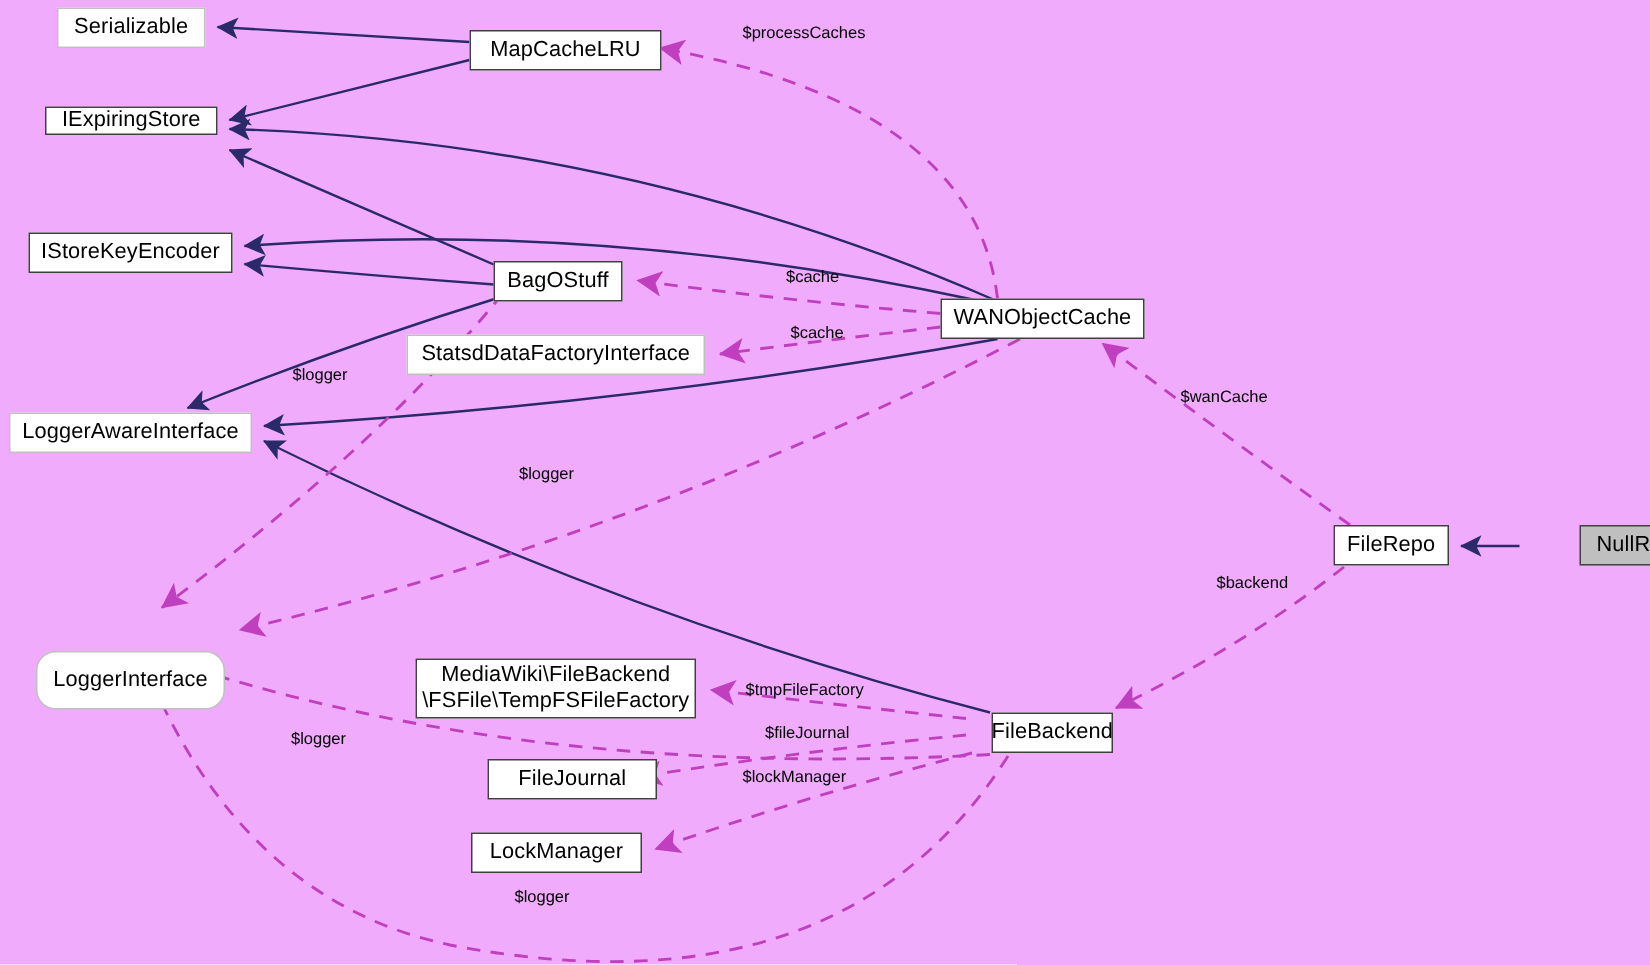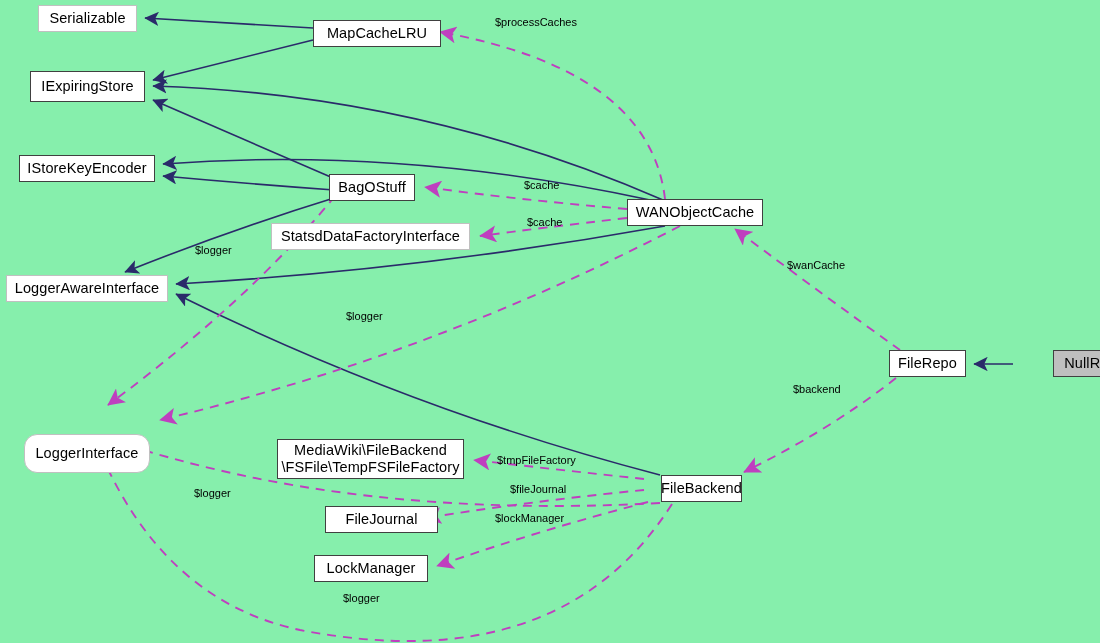--- a/index.html
+++ b/index.html
@@ -5,21 +5,21 @@
 <style>
   html, body {
     margin: 0;
     padding: 0;
     background: #ffffff;
   }
   #diagram-root {
     position: relative;
     width: 1100px;
     height: 643px;
-    background: #86efac;
+    background: #f0abfc;
     font-family: "Liberation Sans", "DejaVu Sans", sans-serif;
     overflow: hidden;
     text-decoration: underline;
   }
   #edge-layer {
     position: absolute;
     left: 0;
     top: 0;
     width: 1100px;
     height: 643px;
@@ -124,21 +124,21 @@
       <path d="M 660 503 Q 350 520 112 440" marker-end="url(#use-arrow)"></path>
 
       <path d="M 672 504 Q 560 680 300 630 Q 160 600 96 442" marker-end="url(#use-arrow)"></path>
     </g>
   </svg>
 
   <div class="node light" style="left:38px;  top:5px;   width:99px;  height:27px;">Serializable</div>
 
   <div class="node" style="left:313px; top:20px;  width:128px; height:27px;">MapCacheLRU</div>
 
-  <div class="node" style="left:30px;  top:71px;  width:115px; height:31px;">IExpiringStore</div>
+  <div class="node" style="left:30px;  top:71px;  width:115px; height:19px;">IExpiringStore</div>
 
   <div class="node" style="left:19px;  top:155px; width:136px; height:27px;">IStoreKeyEncoder</div>
 
   <div class="node" style="left:329px; top:174px; width:86px;  height:27px;">BagOStuff</div>
 
   <div class="node light" style="left:271px; top:223px; width:199px; height:27px;">StatsdDataFactoryInterface</div>
 
   <div class="node" style="left:627px; top:199px; width:136px; height:27px;">WANObjectCache</div>
 
   <div class="node light" style="left:6px;   top:275px; width:162px; height:27px;">LoggerAwareInterface</div>
@@ -163,21 +163,21 @@
   <div class="edge-label" style="left:524px; top:179px;">$cache</div>
 
   <div class="edge-label" style="left:527px; top:216px;">$cache</div>
 
   <div class="edge-label" style="left:195px; top:244px;">$logger</div>
 
   <div class="edge-label" style="left:787px; top:259px;">$wanCache</div>
 
   <div class="edge-label" style="left:346px; top:310px;">$logger</div>
 
-  <div class="edge-label" style="left:793px; top:383px;">$backend</div>
+  <div class="edge-label" style="left:811px; top:383px;">$backend</div>
 
   <div class="edge-label" style="left:497px; top:454px;">$tmpFileFactory</div>
 
   <div class="edge-label" style="left:510px; top:483px;">$fileJournal</div>
 
   <div class="edge-label" style="left:495px; top:512px;">$lockManager</div>
 
   <div class="edge-label" style="left:194px; top:487px;">$logger</div>
 
   <div class="edge-label" style="left:343px; top:592px;">$logger</div>

